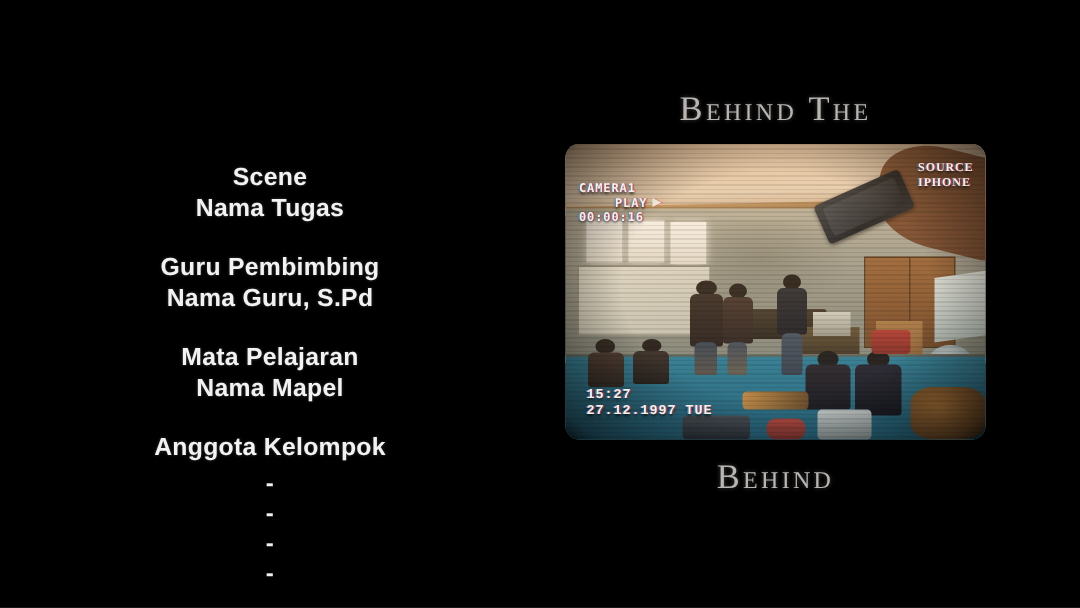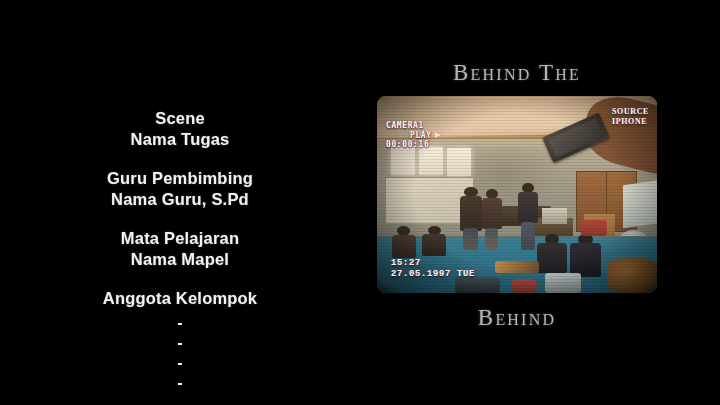--- a/index.html
+++ b/index.html
@@ -310,21 +310,21 @@
         <div>00:00:16</div>
       </div>
 
       <div class="osd" id="osd-tr">
         <div>SOURCE</div>
         <div>IPHONE</div>
       </div>
 
       <div class="osd" id="osd-bl">
         <div>15:27</div>
-        <div>27.05.1997 TUE</div>
+        <div>27.12.1997 TUE</div>
       </div>
 
     </div>
   </div>
 
   <div class="serif-title" id="title-bottom">Behind</div>
 
 </div>
 
 </body></html>

